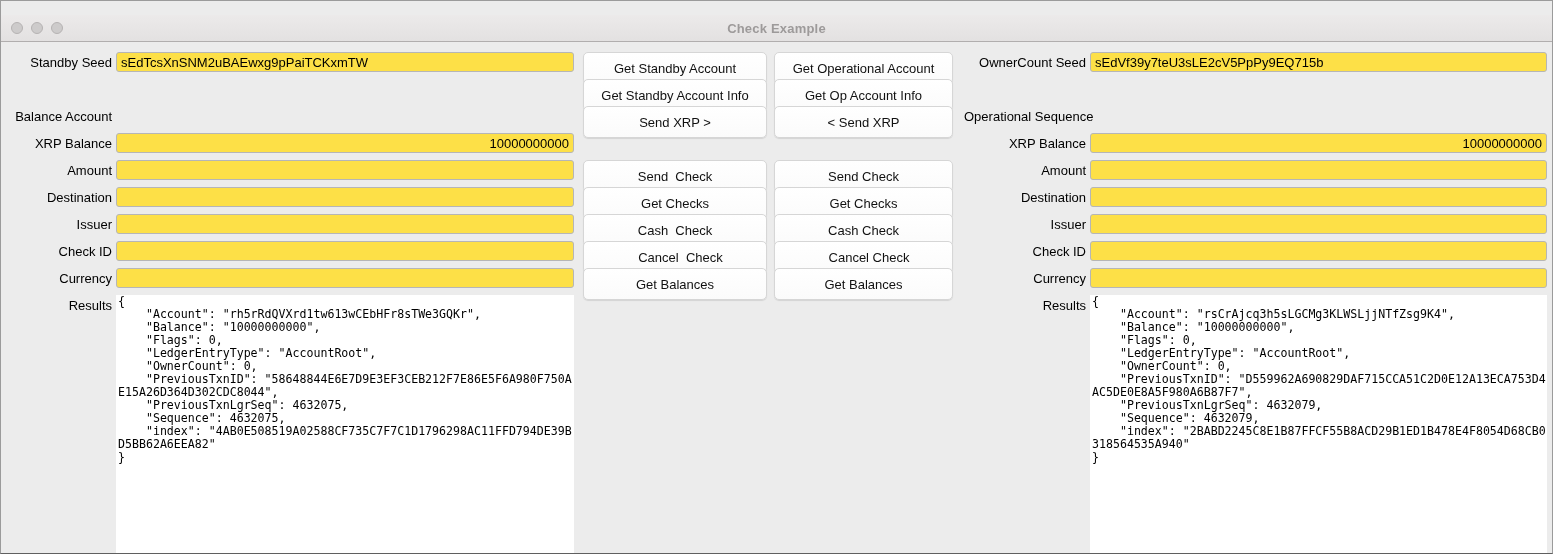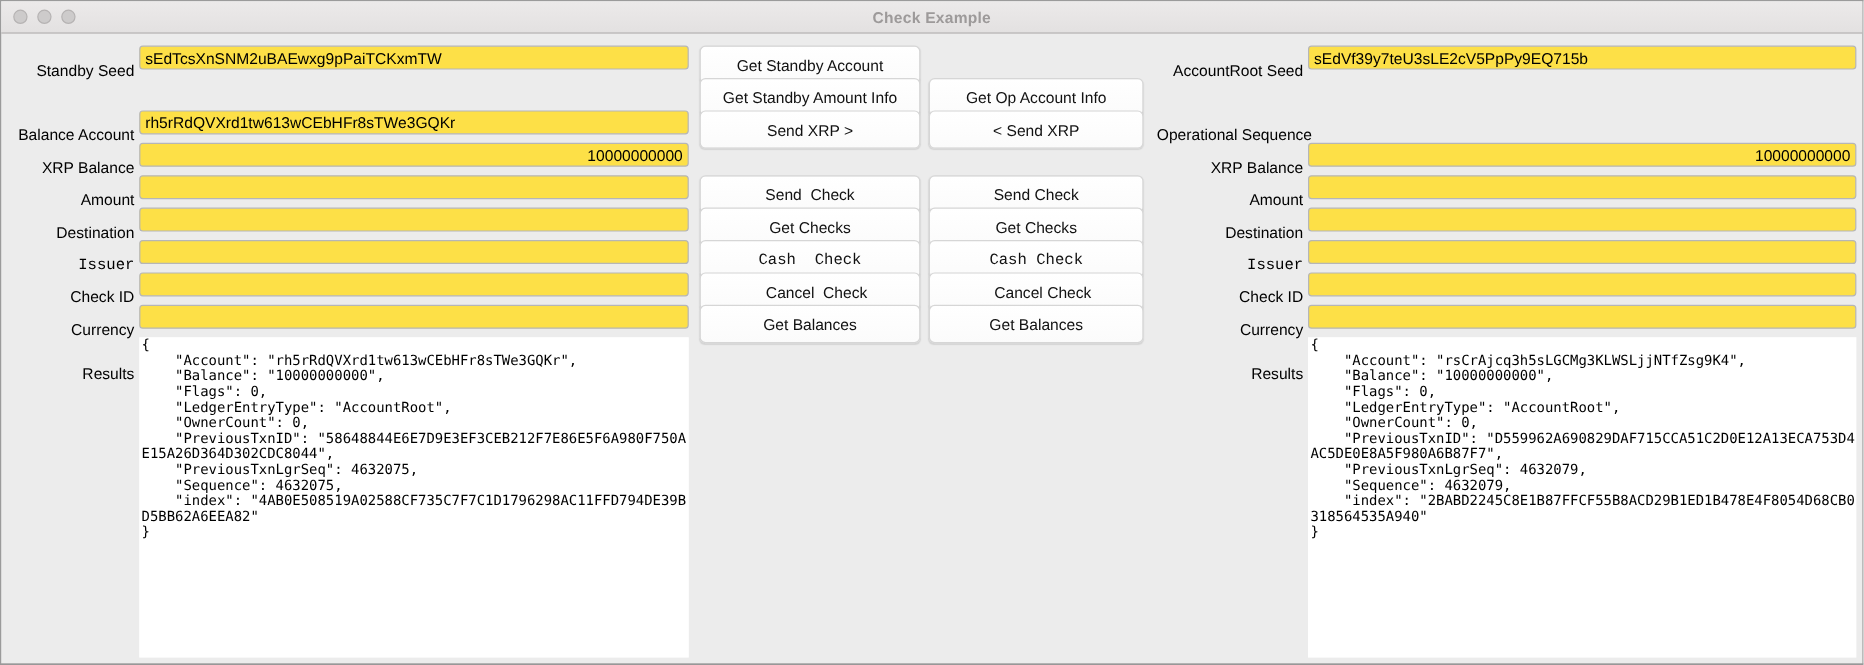--- a/index.html
+++ b/index.html
@@ -14,21 +14,21 @@
     position: relative;
     overflow: hidden;
   }
 
   
   .titlebar {
     height: 27px;
     background: linear-gradient(#eceaea, #e3e1e1);
     border-bottom: 1px solid #b1aeae;
     position: relative;
-    display: flex; align-items: center; justify-content: center;
+    display: flex; align-items: center; justify-content: center; margin-top: 14px;
   }
   .title {
     font-size: 13px; font-weight: bold; color: #9d9a9a;
     letter-spacing: 0.2px;
   }
   .traffic-lights {
     position: absolute; left: 10px; top: 0; height: 100%;
     display: flex; align-items: center; gap: 8px;
   }
   .traffic-light {
@@ -45,21 +45,20 @@
     grid-template-columns: 111px 4px 458px 9px 184px 7px 179px 11px 122px 4px 457px;
     grid-template-rows: repeat(9, 20px) 1fr;
     row-gap: 7px;
   }
 
   .lbl {
     font-size: 13px; color: #000;
     text-align: right;
     align-self: center;
     white-space: nowrap;
-    margin-top: 20px;
   }
   .lbl.top { align-self: start; padding-top: 3px; }
 
   .field {
     width: 100%; height: 20px;
     border: 1px solid #b6b6b6;
     border-radius: 3px;
     background: #fde047;
     font-family: "Liberation Sans", sans-serif;
     font-size: 13px; color: #000;
@@ -91,21 +90,21 @@
     padding: 0 0 0 2px;
     white-space: pre-wrap;
     word-break: break-all;
   }
 
   
   .c1 { grid-column: 1; } .c3 { grid-column: 3; } .c5 { grid-column: 5; }
   .c7 { grid-column: 7; } .c9 { grid-column: 9; } .c11 { grid-column: 11; }
   .r1 { grid-row: 1; } .r2 { grid-row: 2; } .r3 { grid-row: 3; }
   .r4 { grid-row: 4; text-align: right; } .r5 { grid-row: 5; } .r6 { grid-row: 6; }
-  .r7 { grid-row: 7; font-family: Liberation Mono, monospace; } .r8 { grid-row: 8; padding-left: 11px; } .r9 { grid-row: 9; }
+  .r7 { grid-row: 7; } .r8 { grid-row: 8; padding-left: 11px; } .r9 { grid-row: 9; }
   .r10 { grid-row: 10; }
 </style>
 </head>
 <body>
 
 <div class="window">
 
   <div class="titlebar">
     <div class="traffic-lights">
       <button class="traffic-light"></button>
@@ -113,28 +112,28 @@
       <button class="traffic-light"></button>
     </div>
     <span class="title">Check Example</span>
   </div>
 
   <div class="content">
 
     <span class="lbl c1 r1">Standby Seed</span>
     <input class="field c3 r1" type="text" value="sEdTcsXnSNM2uBAEwxg9pPaiTCKxmTW" style="">
     <button class="btn c5 r1">Get Standby Account</button>
-    <span class="lbl c9 r1">AccountRoot Seed</span>
+    <button class="btn c7 r1">Get Operational Account</button>
+    <span class="lbl c9 r1">OwnerCount Seed</span>
     <input class="field c11 r1" type="text" value="sEdVf39y7teU3sLE2cV5PpPy9EQ715b" style="">
 
-    <button class="btn c5 r2">Get Standby Amount Info</button>
+    <button class="btn c5 r2">Get Standby Account Info</button>
     <button class="btn c7 r2">Get Op Account Info</button>
 
     <span class="lbl c1 r3">Balance Account</span>
-    <input class="field c3 r3" type="text" value="rh5rRdQVXrd1tw613wCEbHFr8sTWe3GQKr" style="">
     <button class="btn c5 r3">Send XRP &gt;</button>
     <button class="btn c7 r3">&lt; Send XRP</button>
     <span class="lbl c9 r3">Operational Sequence</span>
 
     <span class="lbl c1 r4">XRP Balance</span>
     <input class="field c3 r4" type="text" value="10000000000" style="">
     <span class="lbl c9 r4">XRP Balance</span>
     <input class="field c11 r4" type="text" value="10000000000" style="">
 
     <span class="lbl c1 r5">Amount</span>

